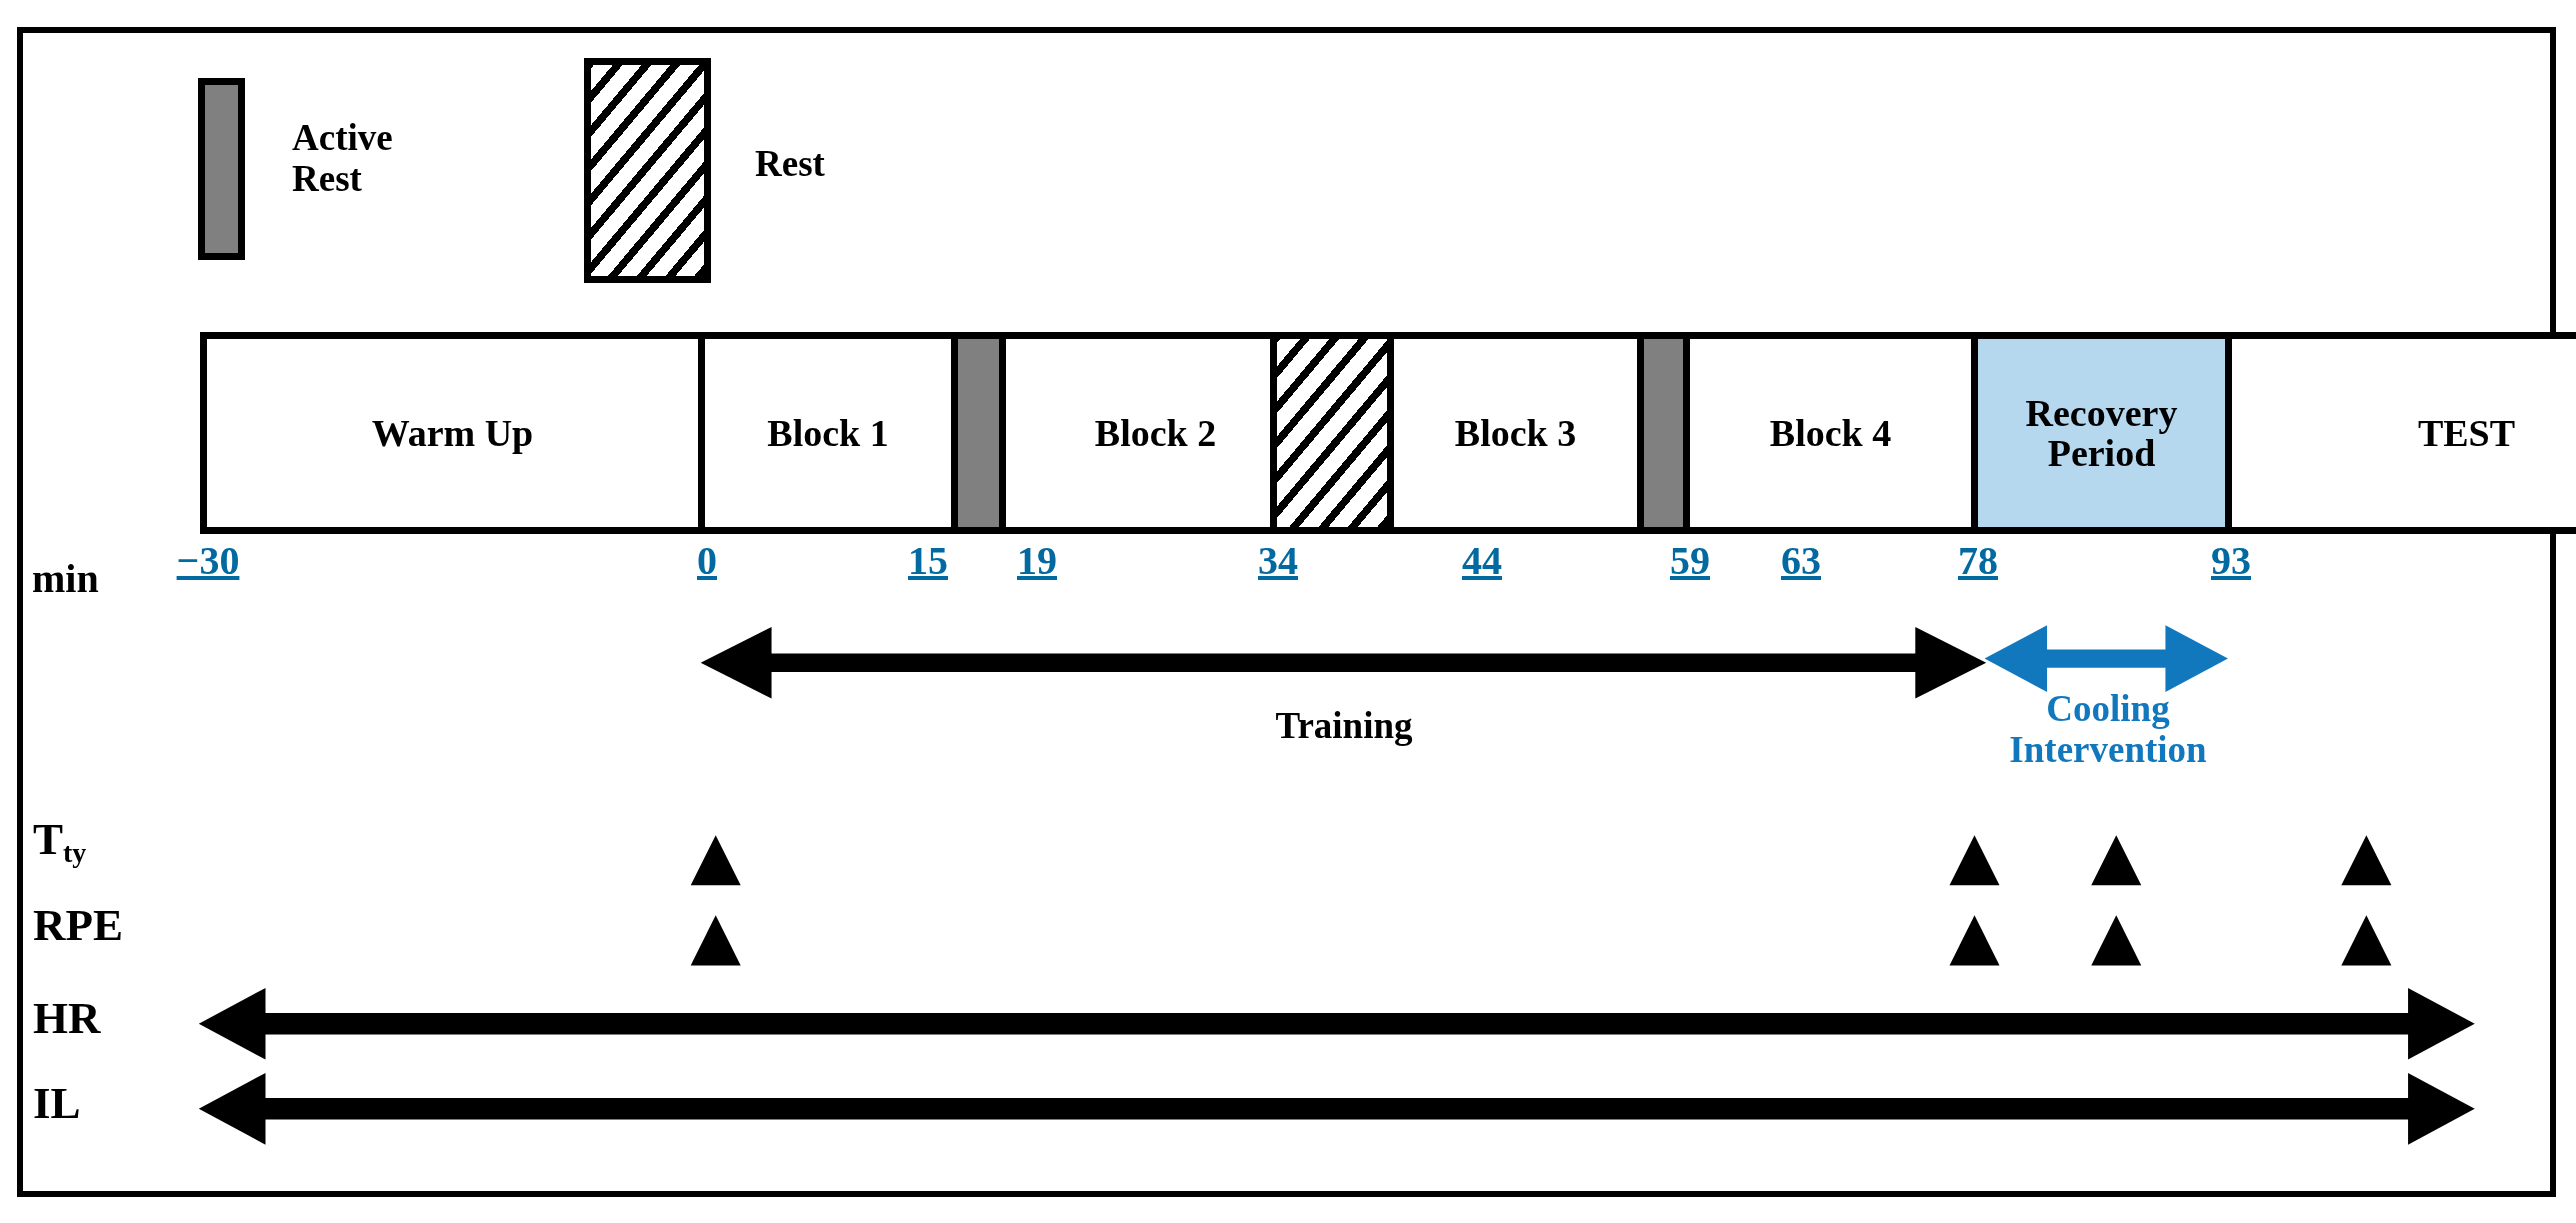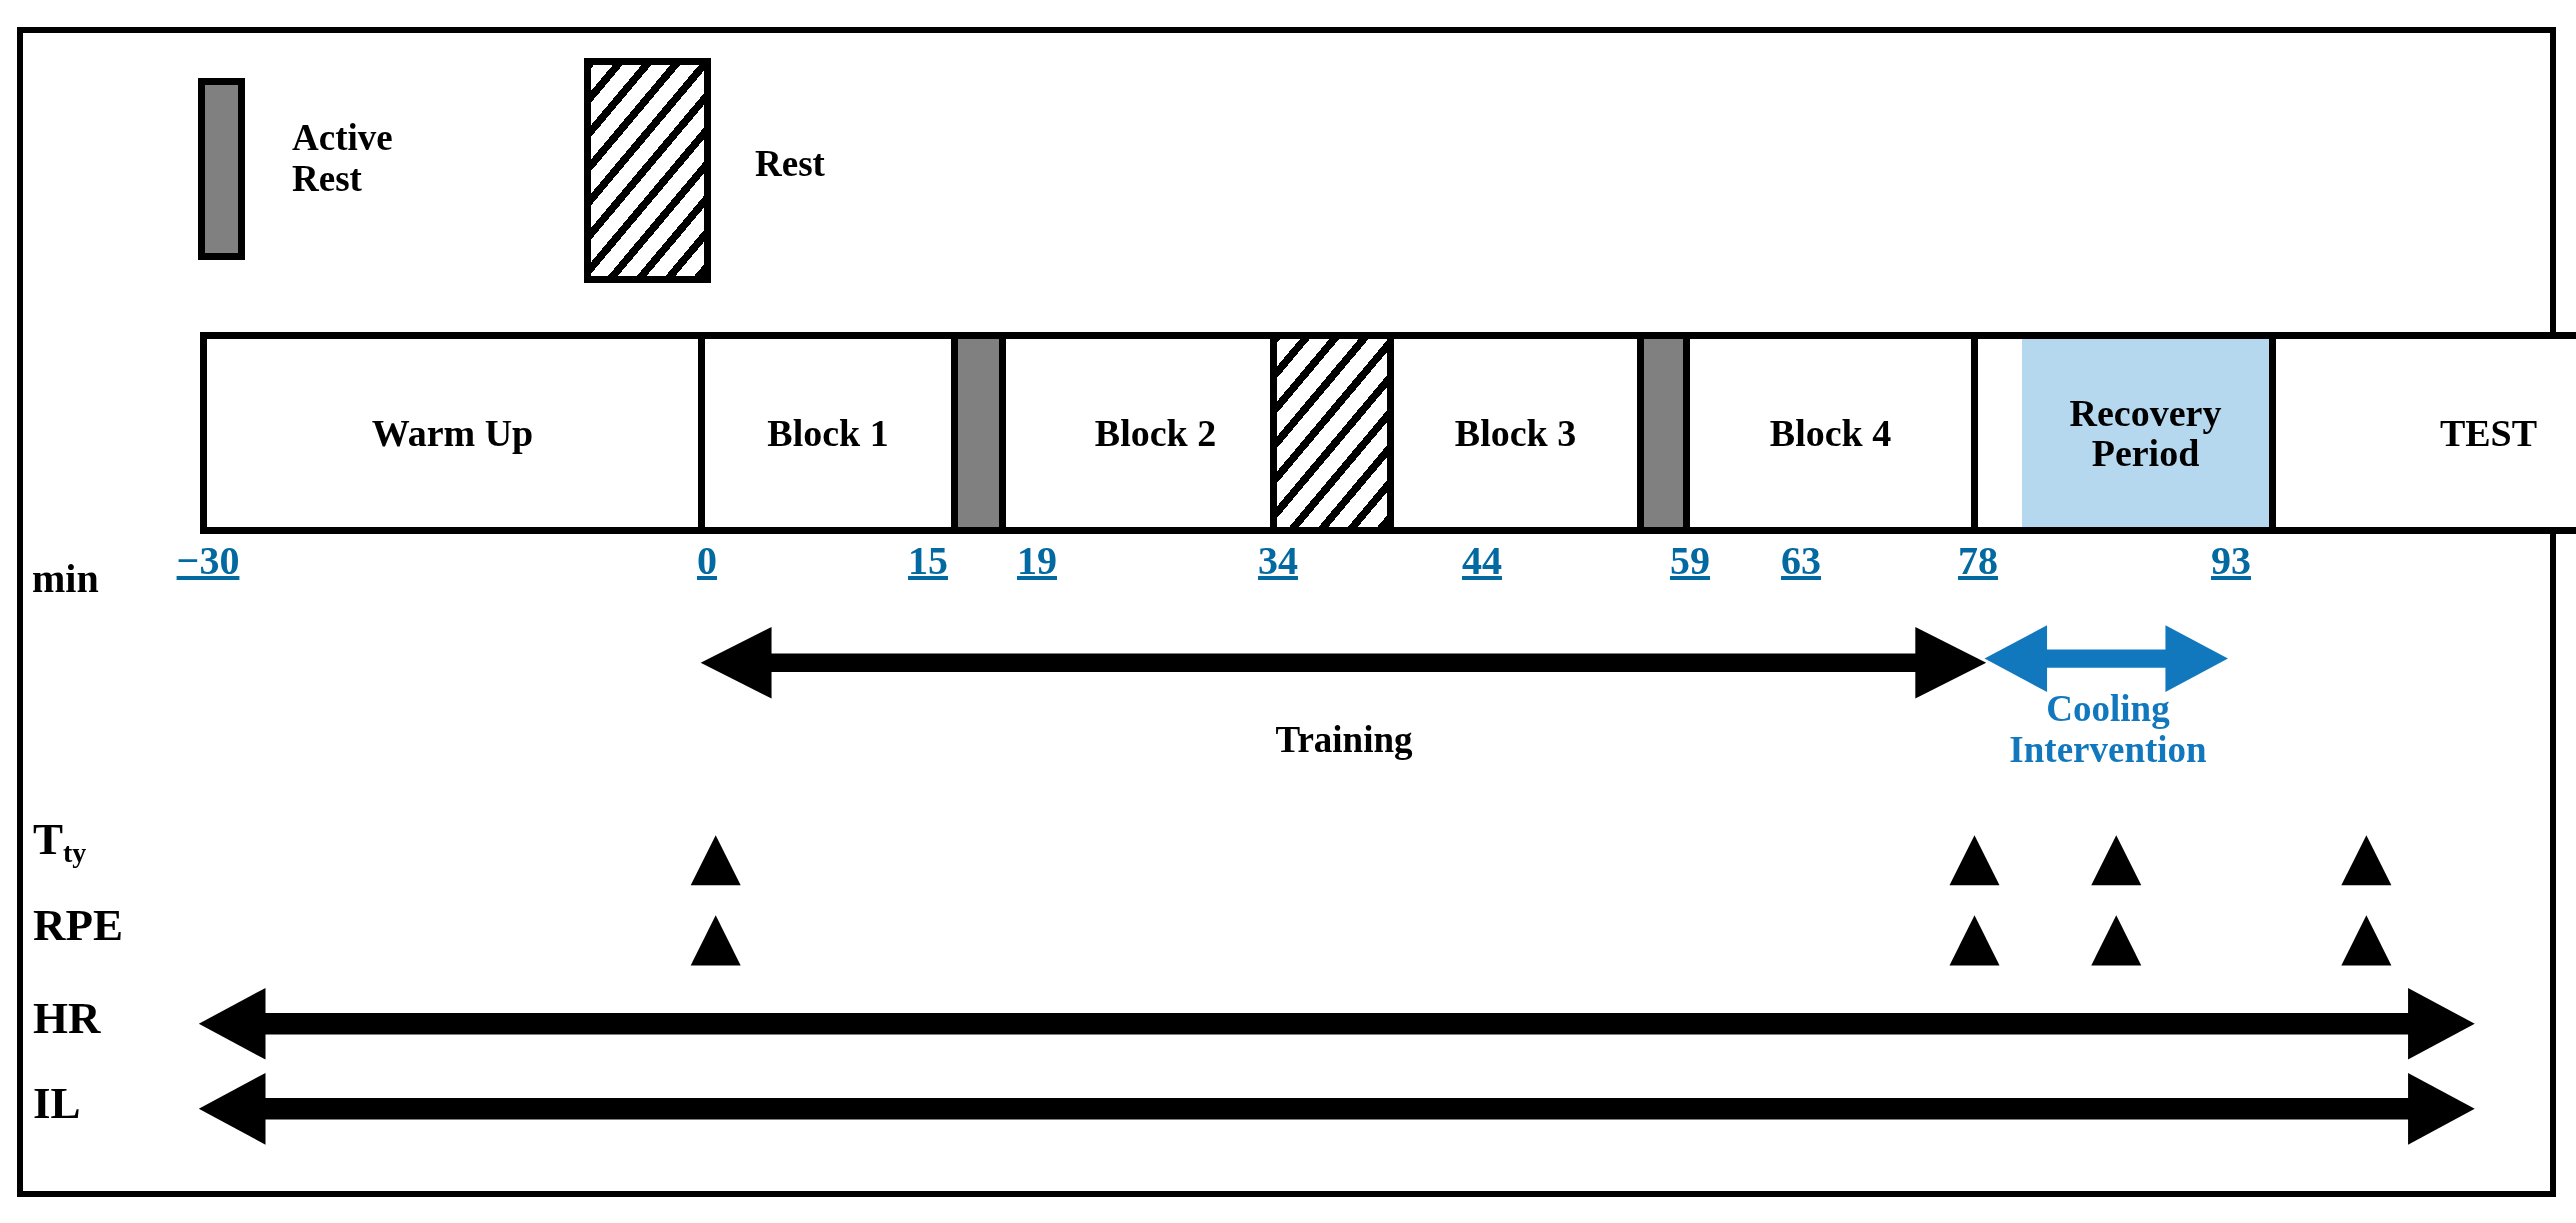--- a/index.html
+++ b/index.html
@@ -68,21 +68,21 @@
     position: relative;
     box-sizing: border-box;
     border-right: 7.5px solid #000000;
     display: flex;
     align-items: center;
     justify-content: center;
     background: #ffffff;
   }
   .tl-seg:last-child { border-right: none; }
   .tl-seg.fill-gray { background: #808080; }
-  .tl-seg.fill-blue { background: #b5d8ef; margin-left: 44px; }
+  .tl-seg.fill-blue { background: #b5d8ef; }
   .tl-seg.fill-hatch {
     background:
       repeating-linear-gradient(
         -50deg,
         #000000 0px, #000000 7.5px,
         #ffffff 7.5px, #ffffff 22.5px
       );
   }
   .tl-label {
     font-weight: bold;
@@ -255,21 +255,21 @@
       <polygon points="2968,1228 2888,1185 2888,1271" fill="#000000"></polygon>
     </g>
 
     <g>
       <line x1="300" y1="1330" x2="2906" y2="1330" stroke="#000000" stroke-width="26"></line>
       <polygon points="238,1330 318,1287 318,1373" fill="#000000"></polygon>
       <polygon points="2968,1330 2888,1287 2888,1373" fill="#000000"></polygon>
     </g>
   </svg>
 
-  <div class="caption training" style="left:1344px; top:705px;margin-top:14px;">Training</div>
+  <div class="caption training" style="left:1344px; top:705px;">Training</div>
 
   <div class="caption cooling" style="left:2108px; top:688px;">Cooling
 Intervention</div>
 
   <div class="row-label" style="top:813px;">
     <span>T</span><sub>ty</sub>
   </div>
 
   <div class="row-label" style="top:899px;">RPE</div>
 

